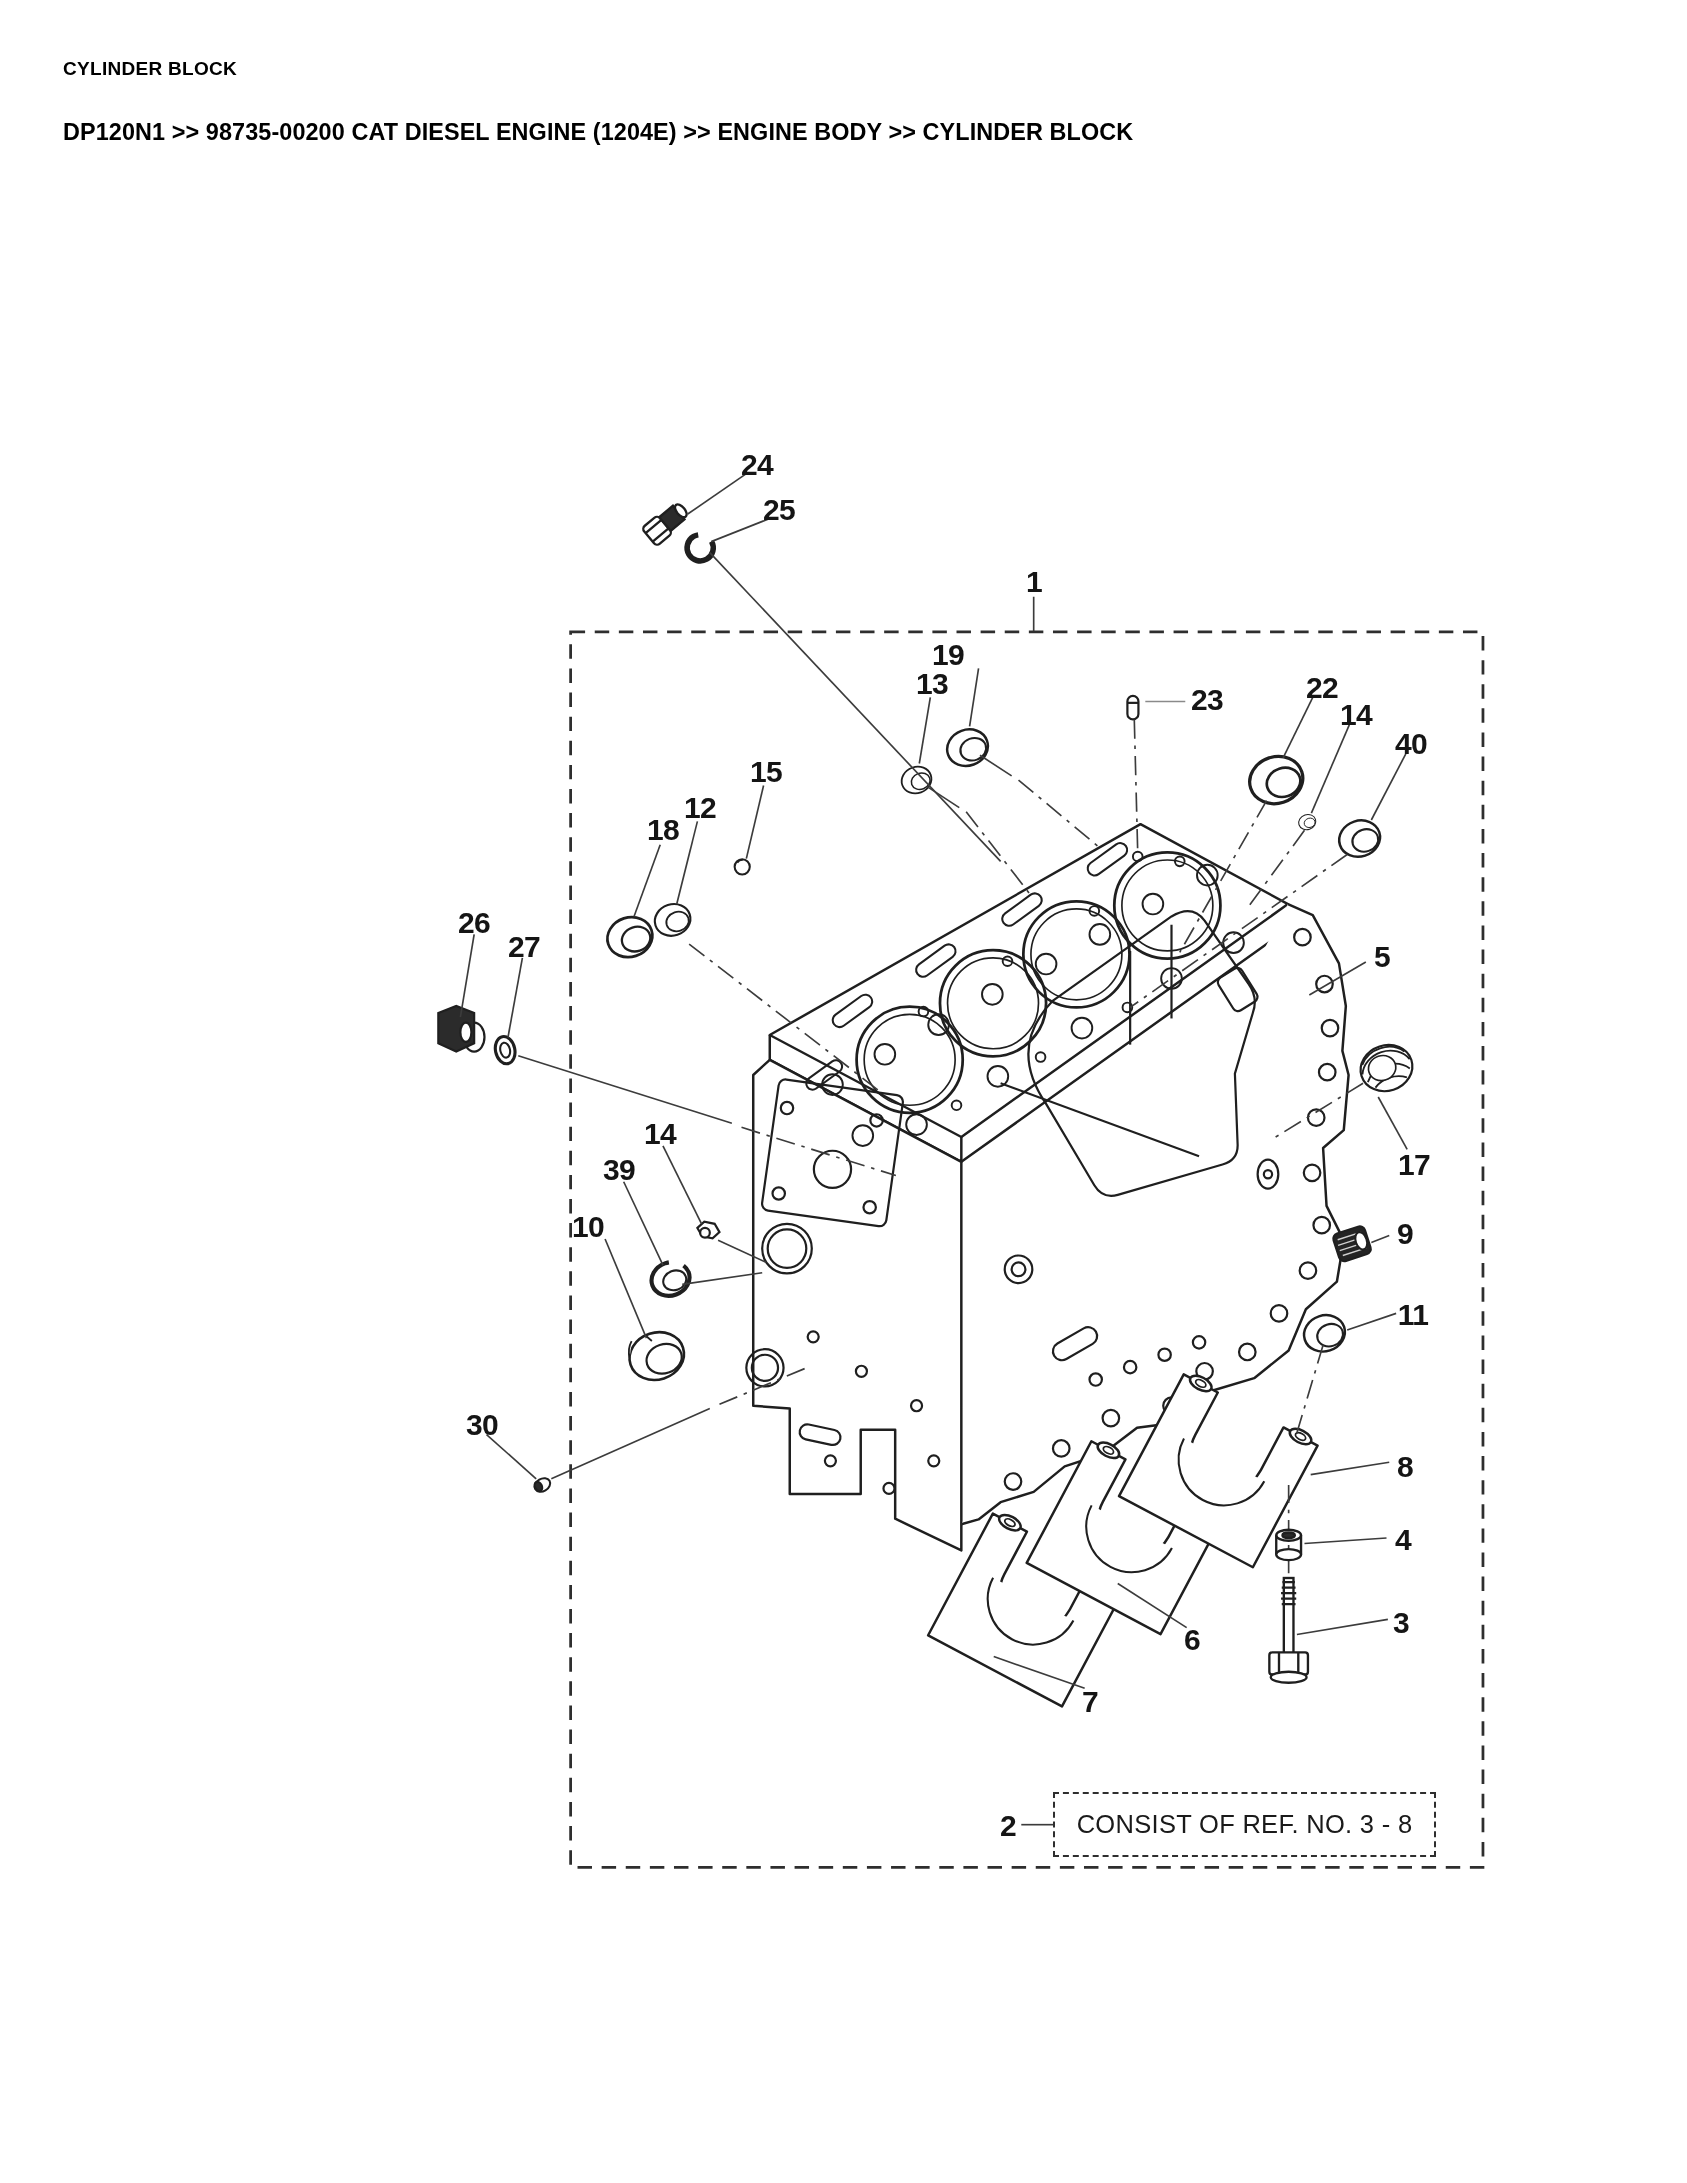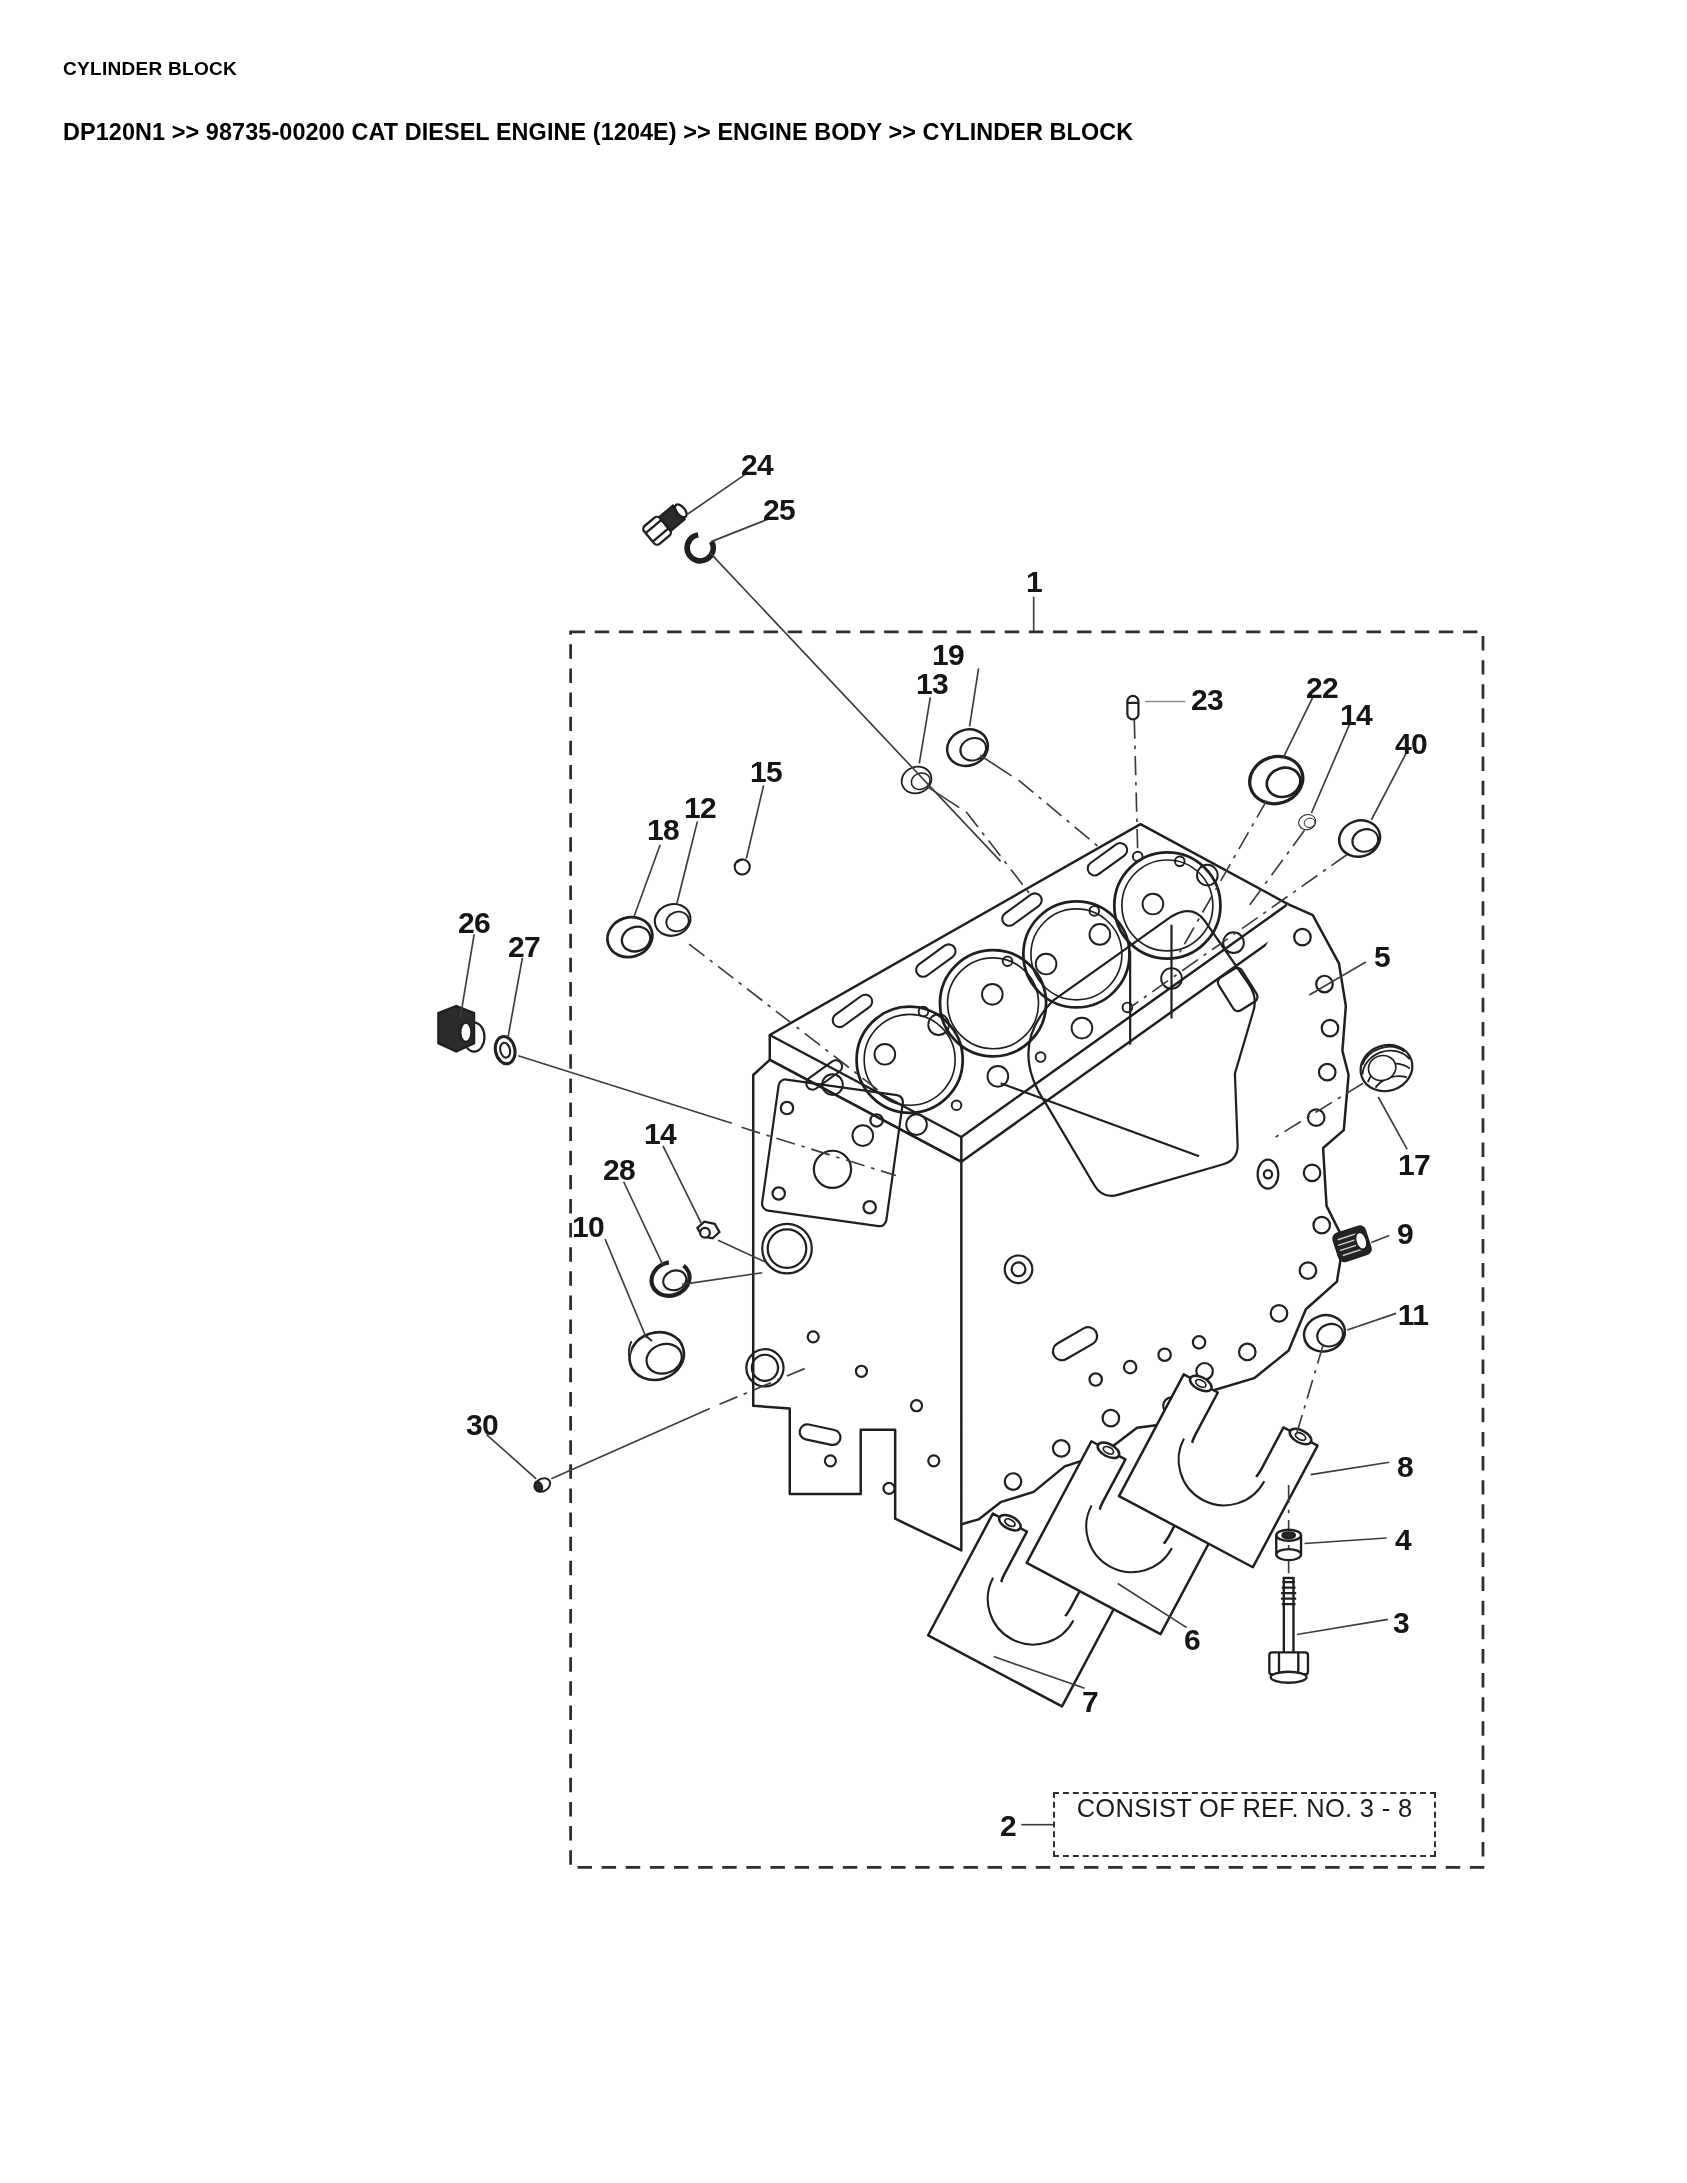--- a/index.html
+++ b/index.html
@@ -6,21 +6,21 @@
   body{width:1687px;height:2183px;position:relative;overflow:hidden;
        font-family:"Liberation Sans","DejaVu Sans",sans-serif;color:#000;}
   .page-title{position:absolute;left:63px;top:58px;font-size:19px;font-weight:bold;
               letter-spacing:0.3px;white-space:nowrap;}
   .breadcrumb{position:absolute;left:63px;top:119px;font-size:23.4px;font-weight:bold;
               letter-spacing:0.1px;white-space:nowrap;}
   .drawing{position:absolute;left:0;top:0;width:1687px;height:2183px;}
   .callout{position:absolute;transform:translate(-50%,-50%);font-size:30px;
            color:#151515;letter-spacing:-0.7px;white-space:nowrap;line-height:1;font-weight:bold;}
   .note-box{position:absolute;left:1053px;top:1792px;width:379px;height:61px;
-            border:2.8px dashed #2e2e2e;display:flex;justify-content:center;}
+            border:2.8px dashed #2e2e2e;display:flex;align-items:center;justify-content:center;}
   .note-box span{font-size:25.5px;color:#1a1a1a;letter-spacing:0.3px;white-space:nowrap;}
 </style>
 </head>
 <body>
 
 <div class="page-title">CYLINDER BLOCK</div>
 <div class="breadcrumb">DP120N1 &gt;&gt; 98735-00200 CAT DIESEL ENGINE (1204E) &gt;&gt; ENGINE BODY &gt;&gt; CYLINDER BLOCK</div>
 
 <svg class="drawing" viewBox="0 0 2448 3168">
 
@@ -297,21 +297,21 @@
 <div class="callout" style="left:1413px;top:1315px">11</div>
 <div class="callout" style="left:700px;top:808px">12</div>
 <div class="callout" style="left:932px;top:684px">13</div>
 <div class="callout" style="left:1356px;top:715px">14</div>
 <div class="callout" style="left:766px;top:772px">15</div>
 <div class="callout" style="left:660px;top:1134px">14</div>
 <div class="callout" style="left:1414px;top:1165px">17</div>
 <div class="callout" style="left:663px;top:830px">18</div>
 <div class="callout" style="left:948px;top:655px">19</div>
 <div class="callout" style="left:1411px;top:744px">40</div>
-<div class="callout" style="left:619px;top:1170px">28</div>
+<div class="callout" style="left:619px;top:1170px">39</div>
 <div class="callout" style="left:1322px;top:688px">22</div>
 <div class="callout" style="left:1207px;top:700px">23</div>
 <div class="callout" style="left:757px;top:465px">24</div>
 <div class="callout" style="left:779px;top:510px">25</div>
 <div class="callout" style="left:474px;top:923px">26</div>
 <div class="callout" style="left:524px;top:947px">27</div>
 <div class="callout" style="left:482px;top:1425px">30</div>
 
 <div class="note-box">
   <span>CONSIST OF REF. NO. 3 - 8</span>

